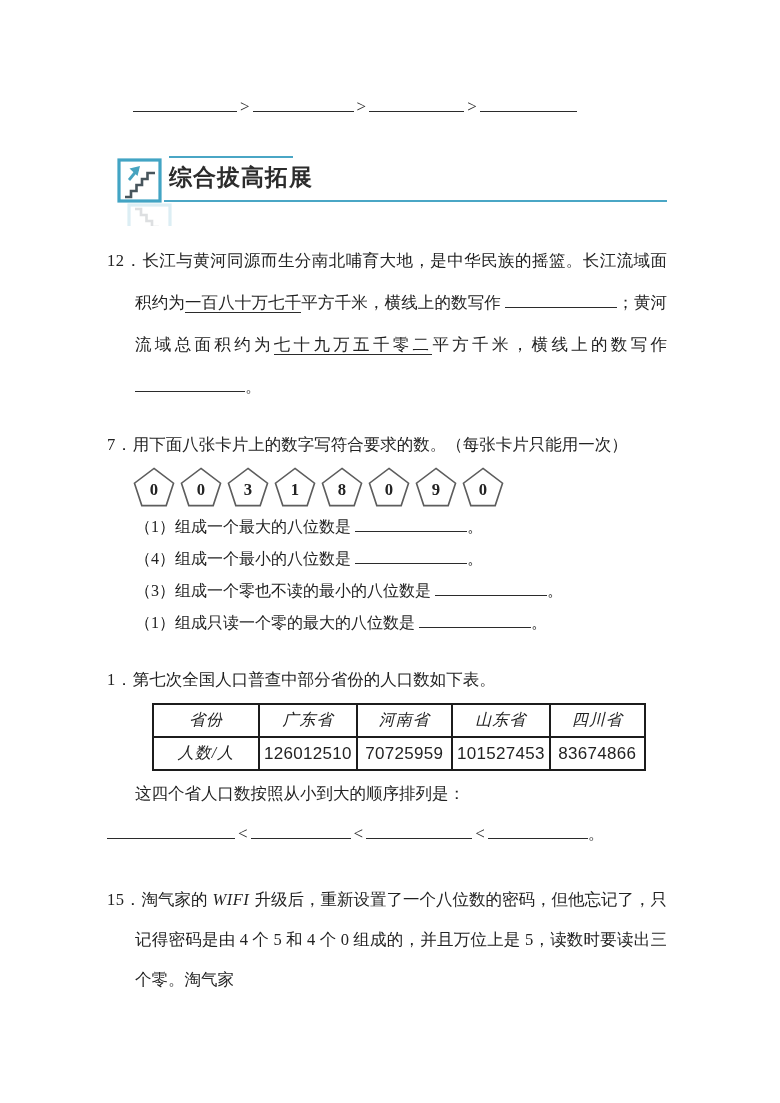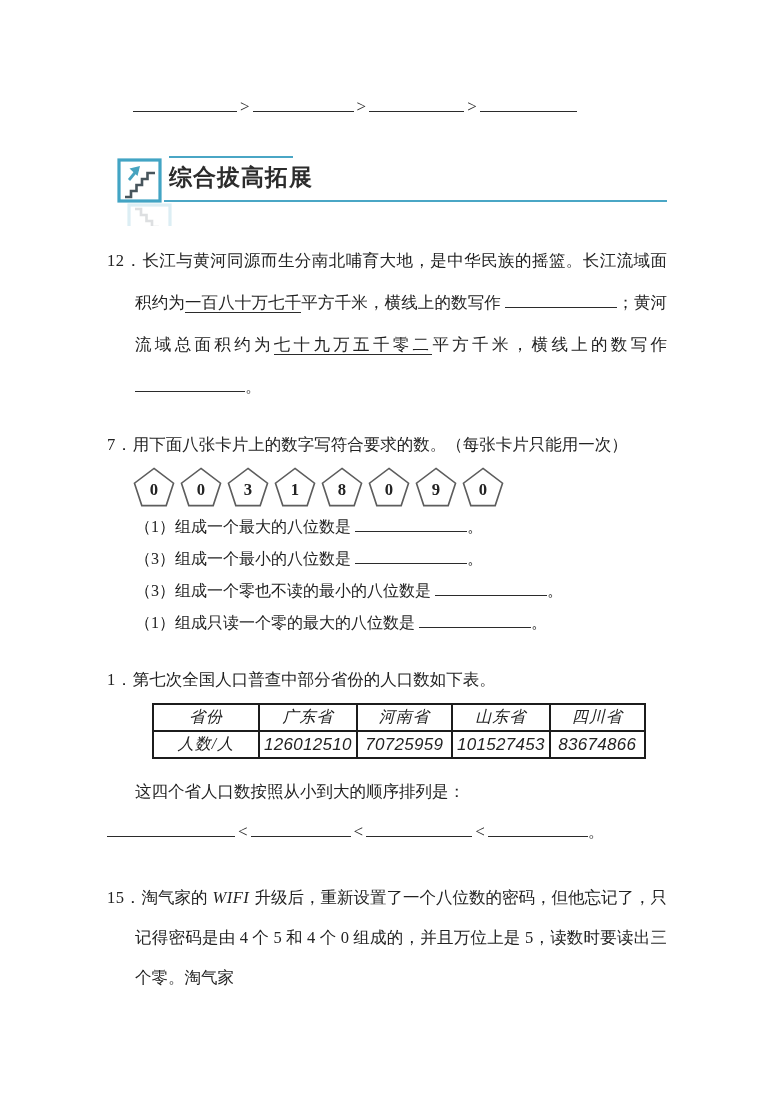--- a/index.html
+++ b/index.html
@@ -45,25 +45,25 @@
   .cards { margin:5px 0 4px 26px; display:flex; gap:5px; }
   .card { width:42px; height:40px; display:block; }
   .q13-item { font-size:16px; line-height:32px; margin-left:28px; }
   .q14 { margin-top:24px; }
   .q14-stem { font-size:16.5px; line-height:34px; padding-left:28px; text-indent:-28px; }
   table.pop {
     border-collapse:collapse; margin:6px 0 0 45px;
     font-size:16px;
   }
   table.pop td {
-    border:2px solid #1c1c1c; text-align:center; height:27px; padding:0 4px;
+    border:2px solid #1c1c1c; text-align:center; height:33px; padding:0 4px;
   }
   .cn-cell { font-style:italic; letter-spacing:1px; }
-  .num-cell { font-family:"Liberation Sans","DejaVu Sans",sans-serif; font-size:17px; letter-spacing:0.3px;font-style:italic; }
-  .q14-note { font-size:16.5px; line-height:36px; margin-left:28px; margin-top:15px; }
+  .num-cell { font-family:"Liberation Sans","DejaVu Sans",sans-serif; font-size:17px; letter-spacing:0.3px; }
+  .q14-note { font-size:16.5px; line-height:36px; margin-left:28px; margin-top:5px; }
   .q14-cmp { font-size:17px; line-height:44px; white-space:nowrap; }
   .q15 { margin-top:24px; line-height:40px; }
   .wifi { font-style:italic; letter-spacing:0.5px; margin:0 5px; }
   svg text { font-family:"Liberation Serif","DejaVu Serif",serif; }
 </style>
 </head>
 <body>
 
 <div class="page">
 
@@ -128,21 +128,21 @@
         <text x="22" y="29" text-anchor="middle" font-size="17.5" font-weight="bold" fill="#222">9</text>
       </svg>
       <svg class="card" viewBox="0 0 44 42">
         <polygon points="22,1.5 42.5,17 34.8,40.5 9.2,40.5 1.5,17" fill="#fff" stroke="#5d5d5d" stroke-width="1.7"></polygon>
         <text x="22" y="29" text-anchor="middle" font-size="17.5" font-weight="bold" fill="#222">0</text>
       </svg>
     </div>
     <div class="q13-item"><span>（1）组成一个最大的八位数是</span>
       <span class="blank" style="width:112px"></span><span>。</span>
     </div>
-    <div class="q13-item"><span>（3）组成一个最小的八位数是</span>
+    <div class="q13-item"><span>（4）组成一个最小的八位数是</span>
       <span class="blank" style="width:112px"></span><span>。</span>
     </div>
     <div class="q13-item"><span>（3）组成一个零也不读的最小的八位数是</span>
       <span class="blank" style="width:112px"></span><span>。</span>
     </div>
     <div class="q13-item"><span>（1）组成只读一个零的最大的八位数是</span>
       <span class="blank" style="width:112px"></span><span>。</span>
     </div>
   </div>
 

